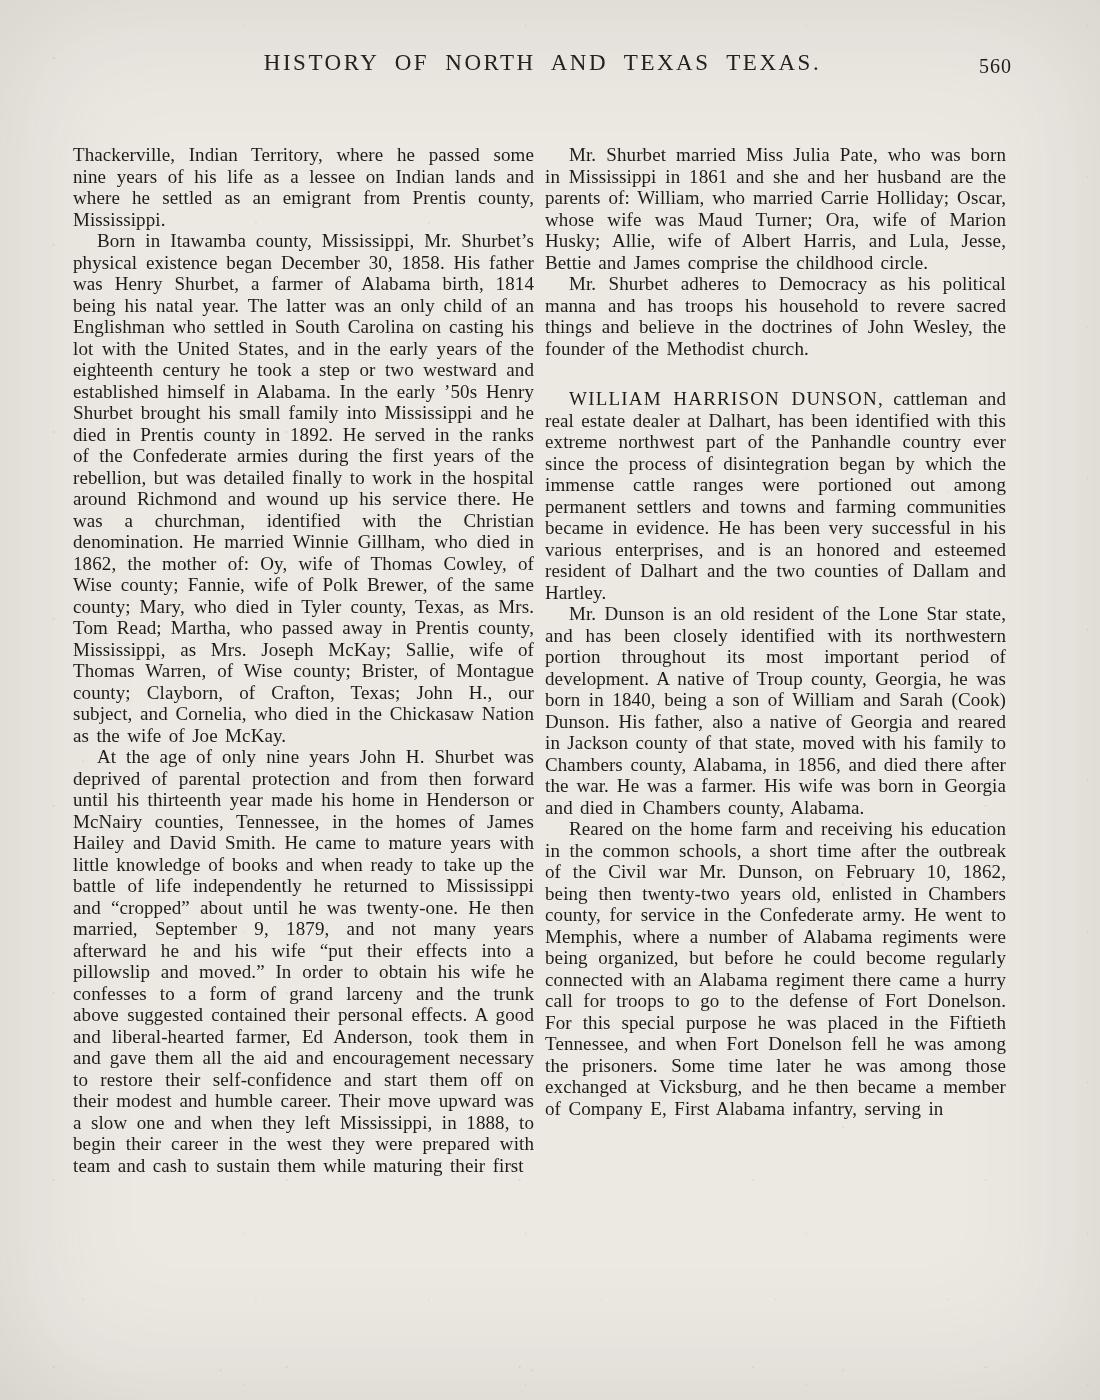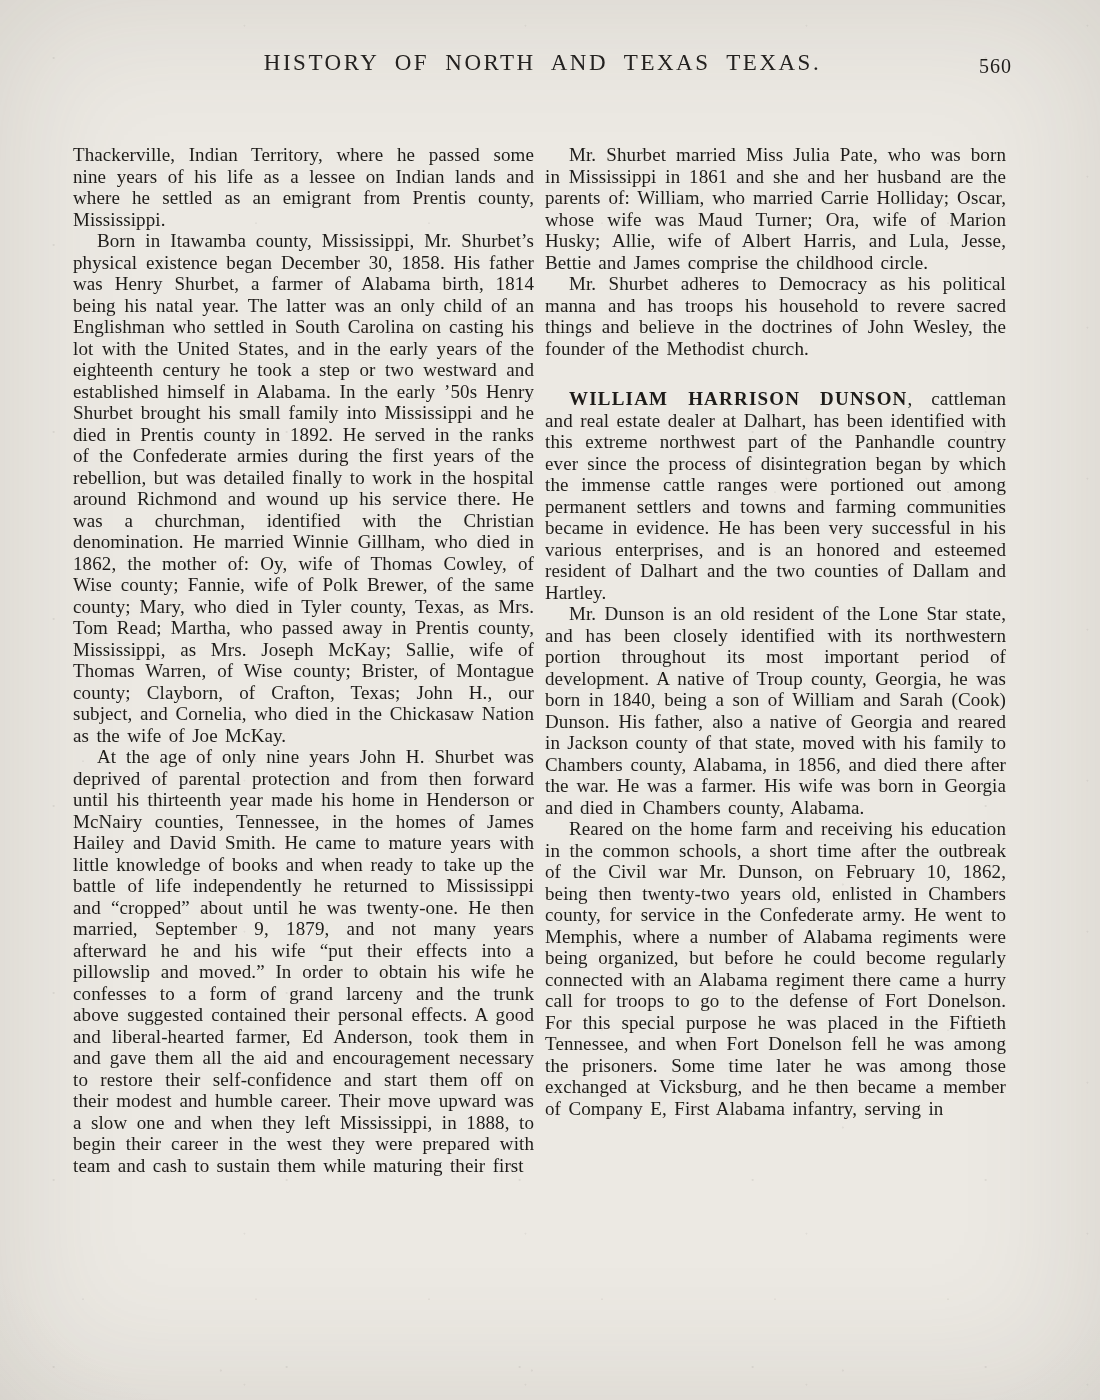--- a/index.html
+++ b/index.html
@@ -63,21 +63,21 @@
   .para {
     margin: 0;
     font-size: 19px;
     line-height: 21.5px;
     text-align: justify;
     word-spacing: 2.5px;
     letter-spacing: 0.1px;
   }
   .para.indent { text-indent: 24px; }
   .para.new-entry { margin-top: 29px; }
-  .entry-lead { letter-spacing: 1.2px; font-weight: bold; }
+  .entry-lead { letter-spacing: 1.2px; }
 </style>
 </head>
 <body>
 
 <div class="page">
   <header class="page-header">
     <div class="running-title">HISTORY OF NORTH AND TEXAS TEXAS.</div>
     <div class="page-number">560</div>
   </header>
 

